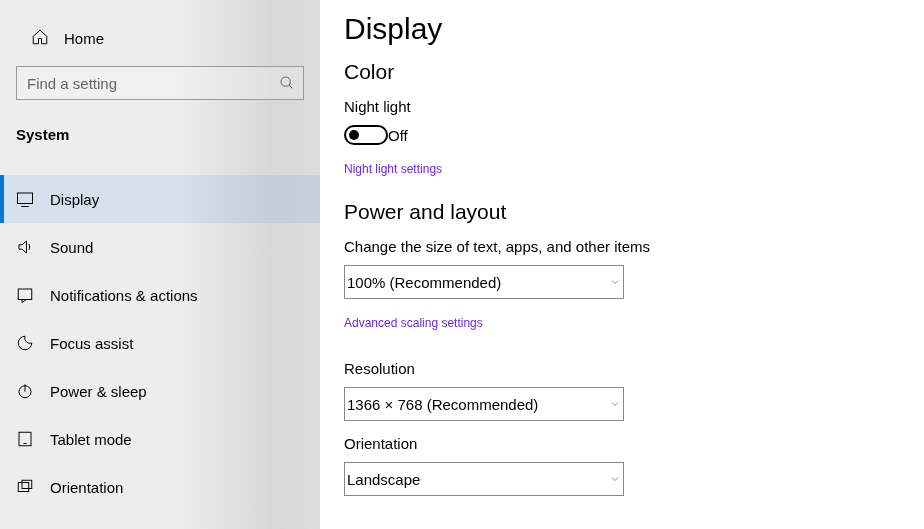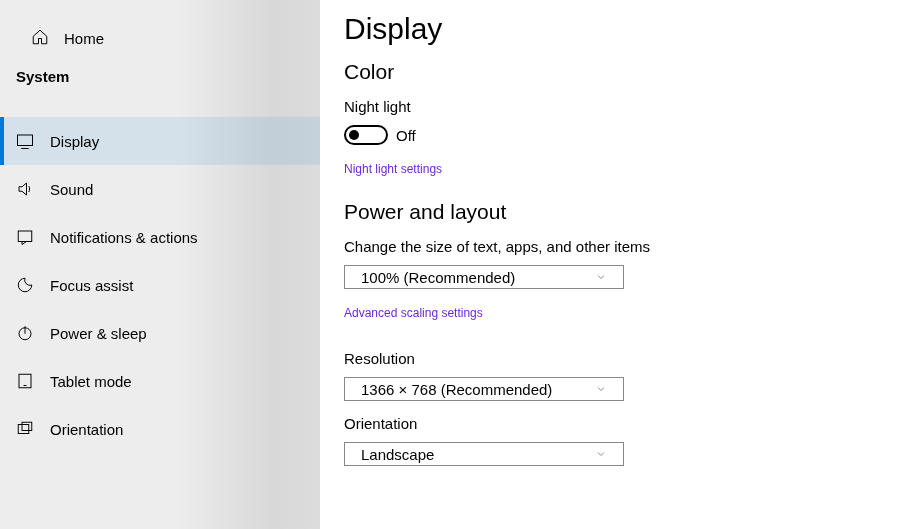--- a/index.html
+++ b/index.html
@@ -20,37 +20,46 @@
     .nav-item span.label { margin-left: 16px; font-size: 15px; }
     .nav-item.selected { background: rgba(0,120,215,0.1); }
     .nav-item.selected::before { content: ""; position: absolute; left: 0; top: 0; width: 4px; height: 100%; background: #0078d7; }
     .main { flex: 1; padding: 12px 0 0 24px; overflow-y: auto; }
     .page-title { font-size: 30px; font-weight: 400; margin-bottom: 14px; }
     .sub-title { font-size: 21px; font-weight: 400; margin-bottom: 14px; }
     .field-label { font-size: 15px; margin-bottom: 10px; }
     .toggle-row { display: flex; align-items: center; margin-bottom: 14px; }
     .toggle { width: 44px; height: 20px; border: 2px solid #000; border-radius: 20px; position: relative; cursor: pointer; }
     .toggle .knob { width: 10px; height: 10px; background: #000; border-radius: 50%; position: absolute; left: 3px; top: 3px; }
-    .toggle-state { margin-left: 8px; font-size: 15px; }
+    .toggle-state { margin-left: 0; font-size: 15px; }
     .link { color: #6d28d9; font-size: 12px; cursor: pointer; display: inline-block; margin-bottom: 24px; }
-    .select-box { width: 280px; height: 24px; border: 1px solid #888; display: flex; align-items: center; justify-content: space-between; padding: 0 16px; cursor: pointer; margin-bottom: 14px; font-size: 15px; }
+    .select-box { width: 280px; height: 34px; border: 1px solid #888; display: flex; align-items: center; justify-content: space-between; padding: 0 2px; cursor: pointer; margin-bottom: 14px; font-size: 15px; }
     .select-box svg { width: 12px; height: 12px; stroke: #666; fill: none; stroke-width: 1.5; }
     .spacer-s { height: 6px; }
   </style>
 </head>
 <body>
 
 <div class="sidebar">
   <div class="home-row">
     <span class="icon">
       <svg viewBox="0 0 24 24">
           <path d="M3 11 L12 3 L21 11 V21 H14 V14 H10 V21 H3 Z"></path>
         </svg>
     </span>
     <span>Home</span>
+  </div>
+  <div class="search-wrap">
+    <div class="search-box">
+      <input type="text" placeholder="Find a setting" style="">
+      <svg class="sicon" viewBox="0 0 24 24">
+          <circle cx="10" cy="10" r="7"></circle>
+          <line x1="20" y1="20" x2="15" y2="15"></line>
+        </svg>
+    </div>
   </div>
   <div class="section-title">System</div>
 
   <div class="nav-item selected">
     <span class="icon">
         <svg viewBox="0 0 24 24">
           <rect x="2" y="4" width="20" height="14"></rect>
           <line x1="7" y1="22" x2="17" y2="22"></line>
         </svg>
       </span>

